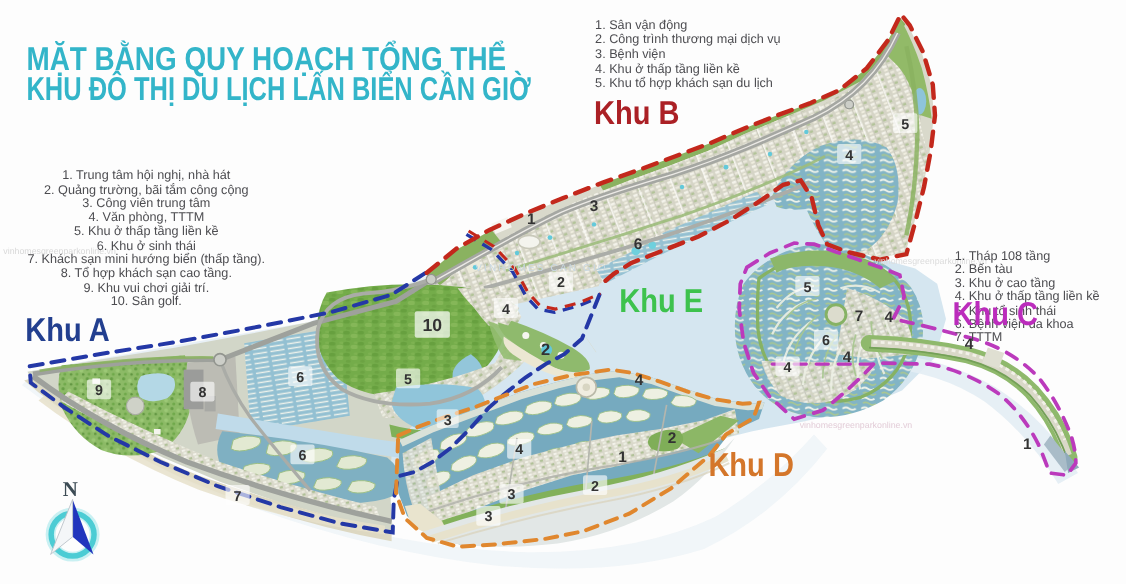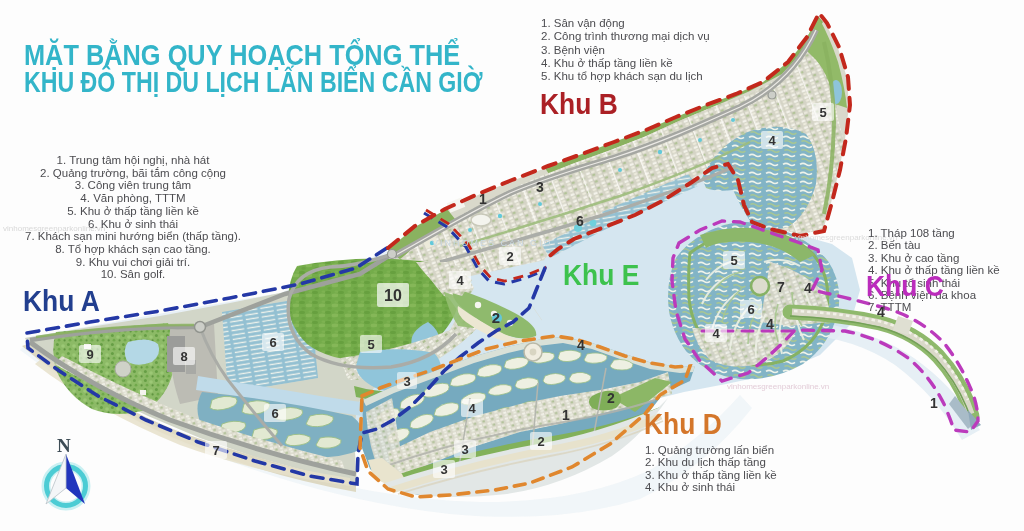--- a/index.html
+++ b/index.html
@@ -388,26 +388,20 @@
 4. Khu ở thấp tầng liền kề<br>
 5. Khu tổ sinh thái<br>
 6. Bệnh viện đa khoa<br>
 7. TTTM
 </div>
 
 <div class="zl" style="left:866px;top:271px;color:#bb2cbc;">Khu C</div>
 
 <div class="zl" style="left:644px;top:409px;color:#d4762a;">Khu D</div>
 
-<div class="list" style="left:645px;top:444px;line-height:12.4px;">
-1. Quảng trường lấn biển<br>
-2. Khu du lịch thấp tầng<br>
-3. Khu ở thấp tầng liền kề<br>
-4. Khu ở sinh thái
-</div>
 
 <div class="zl" style="left:563px;top:260px;color:#3dc24d;">Khu E</div>
 
 <div style="position:absolute;left:57px;top:435px;color:#3d4c55;font-weight:bold;font-size:19px;font-family:'Liberation Serif',serif;">N</div>
 
 <svg width="1024" height="531" viewBox="0 0 1024 531" style="position:absolute;left:0;top:0;">
 <g font-family="Liberation Sans, sans-serif" font-weight="bold" font-size="13" fill="#333">
 
 <g>
           <rect x="79" y="345" width="22" height="18" rx="2" fill="#ffffff" opacity="0.62"></rect>

